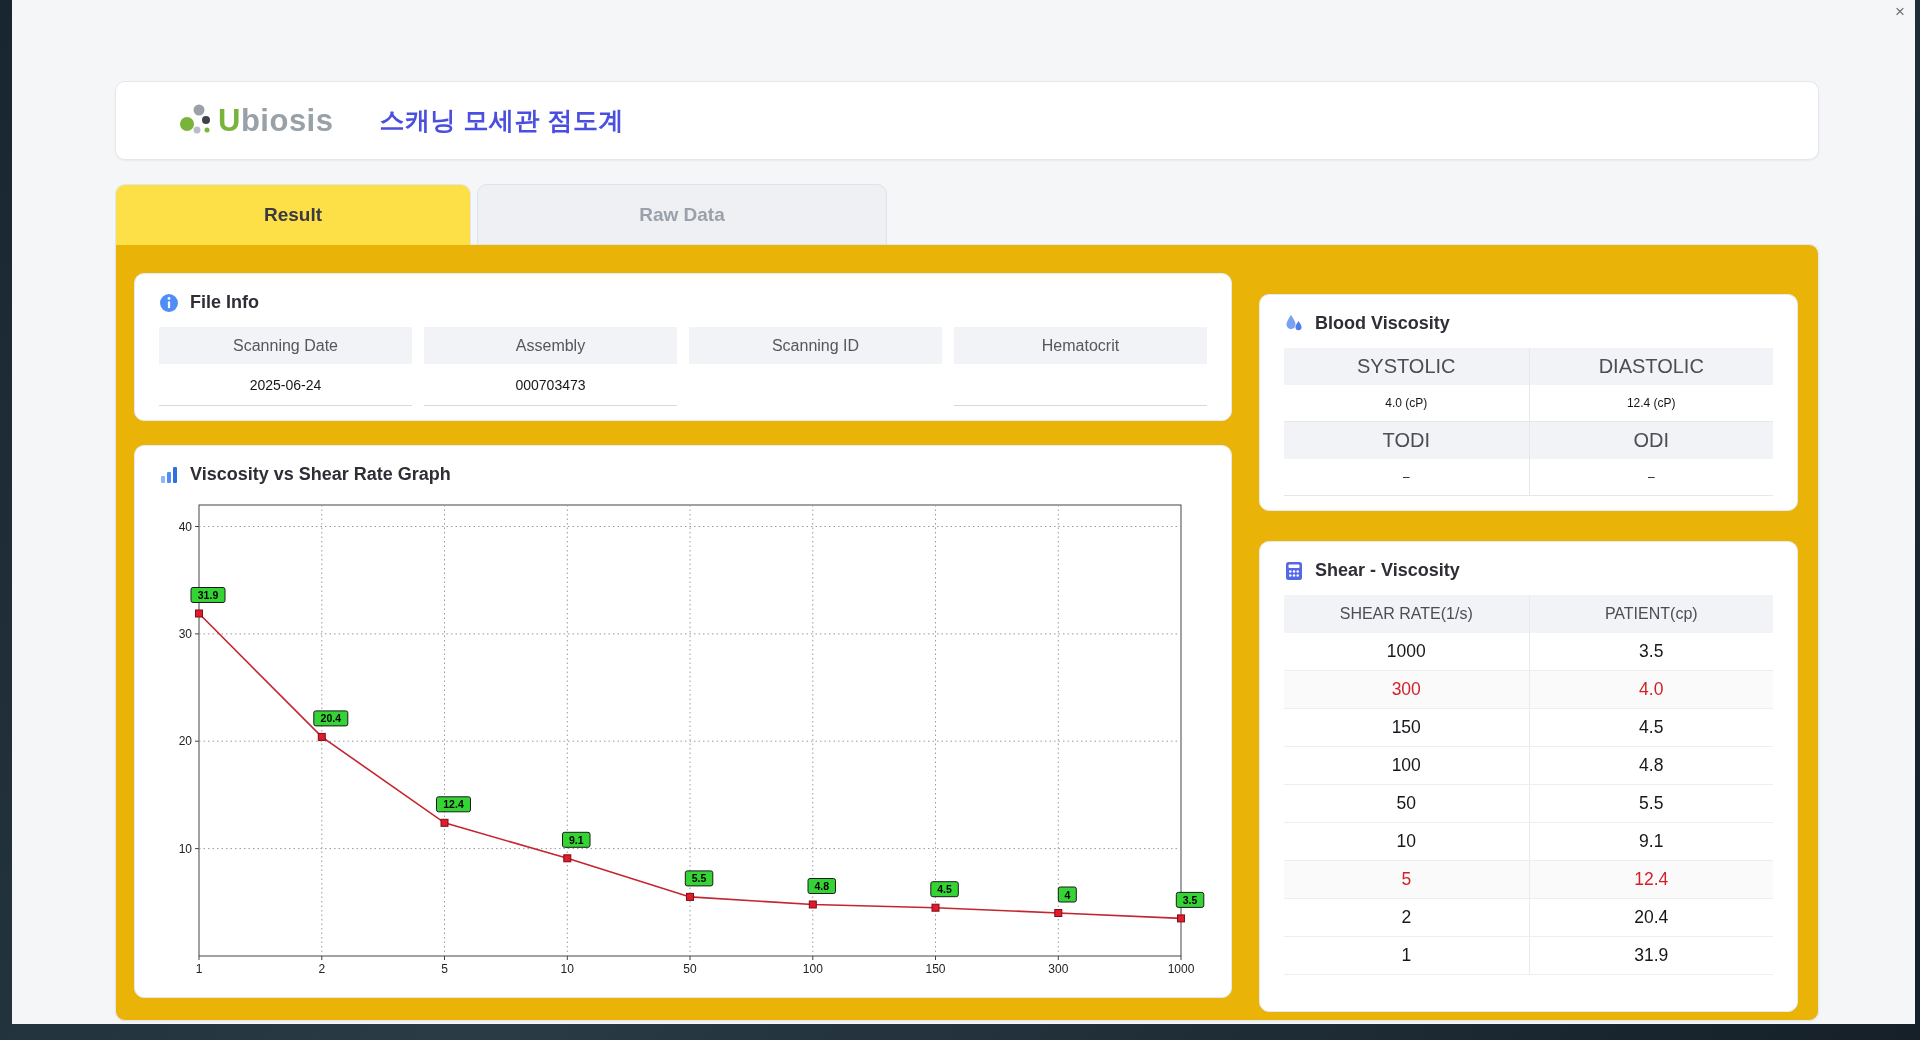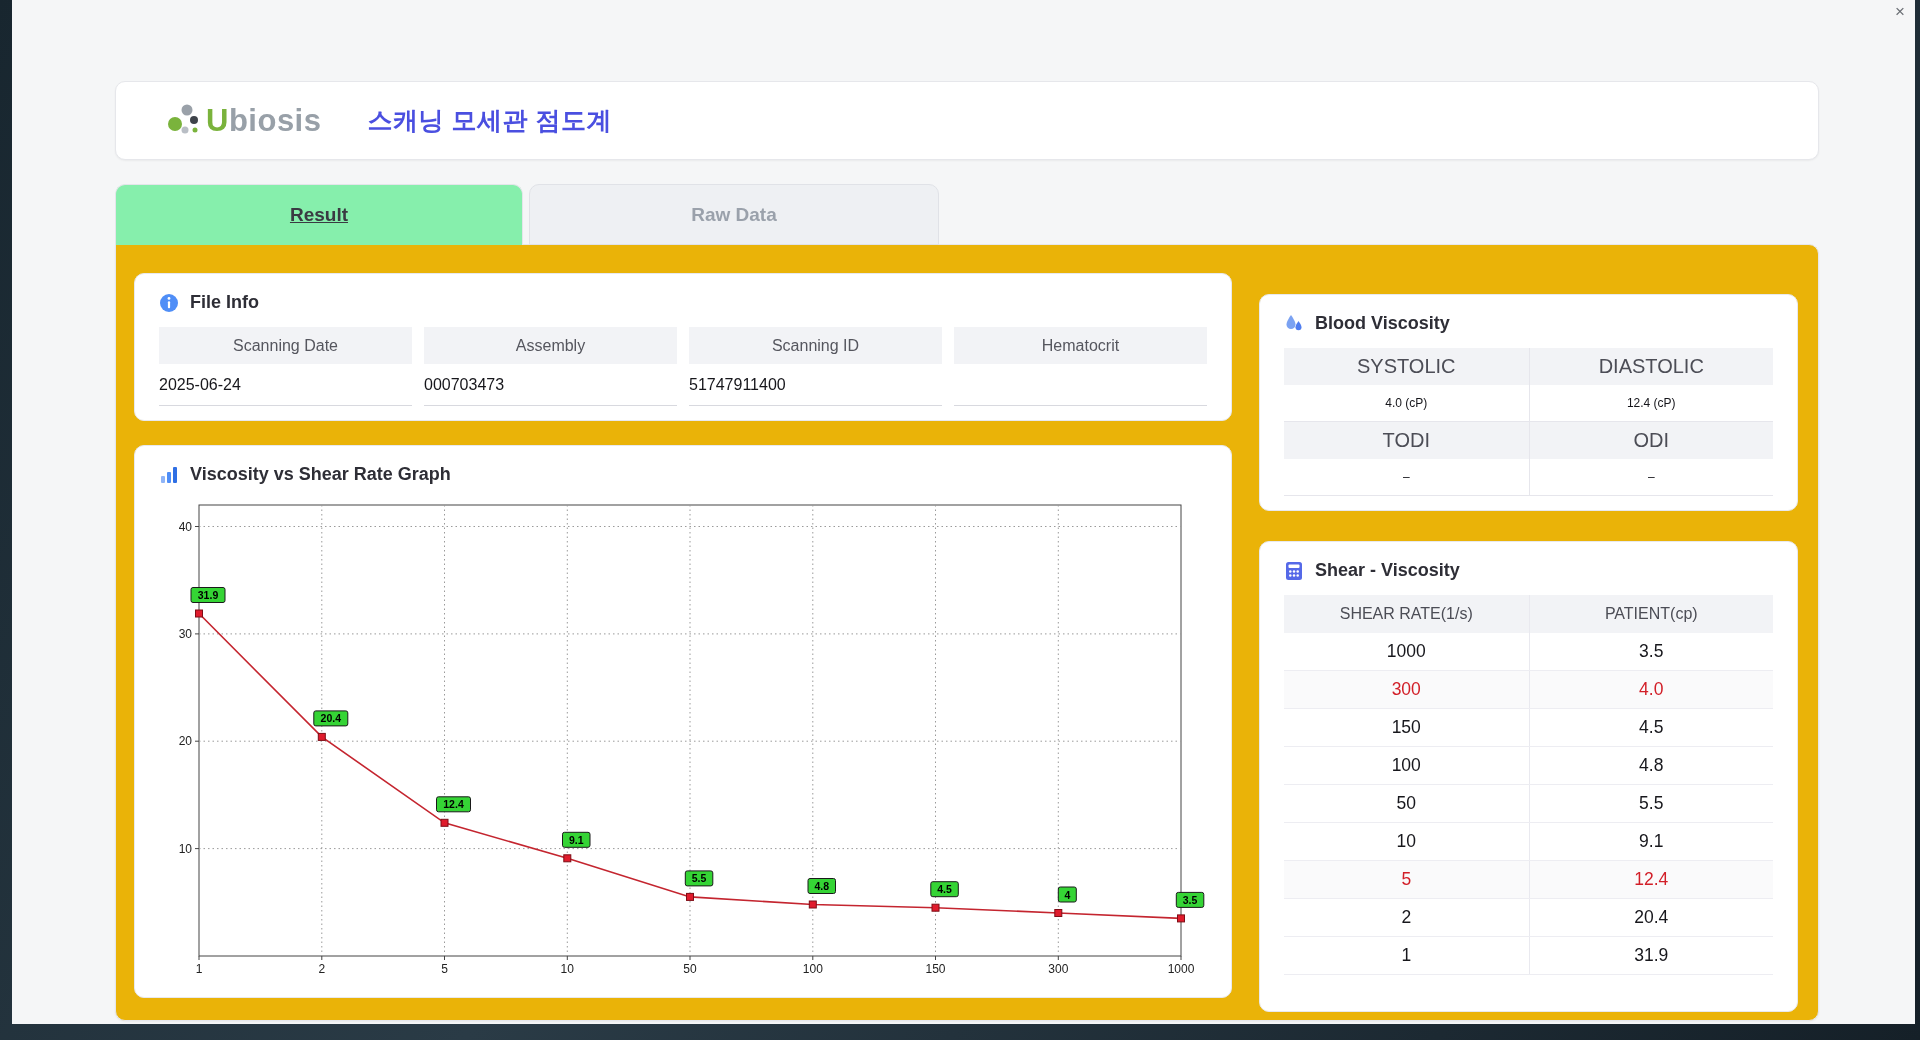--- a/index.html
+++ b/index.html
@@ -11,33 +11,33 @@
     background:#f5f6f7; }
 
   .close-btn { position:absolute; top:3px; right:10px; font-size:17px; color:#6b6f75;
     cursor:pointer; line-height:1; }
 
   .page { position:absolute; left:103px; top:81px; width:1704px; }
 
   
   .header-card { height:79px; background:#fff; border:1px solid #e6e7eb; border-radius:10px;
     box-shadow:0 1px 2px rgba(0,0,0,.05); display:flex; align-items:center;
-    padding:0 48px; gap:46px; }
+    padding:0 60px; gap:46px; }
   .logo { display:flex; align-items:center; gap:2px; }
   .logo-text { font-size:31px; font-weight:600; letter-spacing:.5px; }
   .logo-u { color:#7ab33c; }
   .logo-rest { color:#98a0a8; }
   .app-title { font-size:25px; font-weight:700; color:#4a4fe0; letter-spacing:.5px; }
 
   
   .tabs { display:flex; gap:6px; margin-top:24px; position:relative; z-index:2; }
   .tab { height:61px; display:flex; align-items:center; justify-content:center;
     border-radius:10px 10px 0 0; font-size:19px; margin-bottom:-1px; cursor:pointer; }
-  .tab.active { width:408px; background:#86efac; border:1px solid #e4e5ea; border-bottom:none;
-    font-weight:700; color:#3a3a42;text-decoration:underline; }
+  .tab.active { width:356px; background:#fde047; border:1px solid #e4e5ea; border-bottom:none;
+    font-weight:700; color:#3a3a42; }
   .tab.inactive { width:410px; background:#eef0f3; border:1px solid #e0e2e7;
     font-weight:600; color:#9aa1ab; }
 
   
   .content-card { background:#eab308; border:1px solid #e6e7eb;
     border-radius:0 10px 10px 10px; height:777px; display:flex;
     padding:28px 20px 8px 18px; gap:27px; box-shadow:0 1px 2px rgba(0,0,0,.05);
     position:relative; z-index:1; }
   .col-left  { width:1098px; display:flex; flex-direction:column; gap:24px; }
   .col-right { width:540px;  display:flex; flex-direction:column; gap:30px;margin-top:21px; }
@@ -46,21 +46,21 @@
     padding:18px 24px 14px 24px; }
   .panel-title { display:flex; align-items:center; gap:11px; font-size:18px;
     font-weight:700; color:#2e2e36; margin-bottom:14px; }
   .panel-title svg { flex:0 0 auto; }
 
   
   .fi-fields { display:flex; gap:12px; }
   .fi-field { flex:1; }
   .fi-label { background:#f2f3f6; height:37px; line-height:37px; text-align:center;
     font-size:16px; color:#55565e; }
-  .fi-value { height:42px; line-height:42px; text-align:left; font-size:16px;
+  .fi-value { height:42px; line-height:42px; text-align:center; font-size:14px;
     color:#17171c; border-bottom:1px solid #d8d9df; }
 
   
   .chart-wrap { margin-top:4px; }
 
   
   .bv-grid { display:grid; grid-template-columns:1fr 1fr; }
   .bv-cell { height:37px; display:flex; align-items:center; justify-content:center; }
   .bv-head { background:#f2f3f6; font-size:20px; color:#4c4d56; }
   .bv-val  { font-size:12px; color:#15151a; border-bottom:1px solid #e6e6ec; }
@@ -121,21 +121,20 @@
               <div class="fi-field">
        <div class="fi-label">Scanning Date</div>
        <div class="fi-value">2025-06-24</div>
      </div>
               <div class="fi-field">
        <div class="fi-label">Assembly</div>
        <div class="fi-value">000703473</div>
      </div>
               <div class="fi-field">
        <div class="fi-label">Scanning ID</div>
-       <div class="fi-value">51747911400</div>
      </div>
               <div class="fi-field">
        <div class="fi-label">Hematocrit</div>
        <div class="fi-value"></div>
      </div>
             </div>
         </div>
 
         <div class="panel">
           <div class="panel-title">

